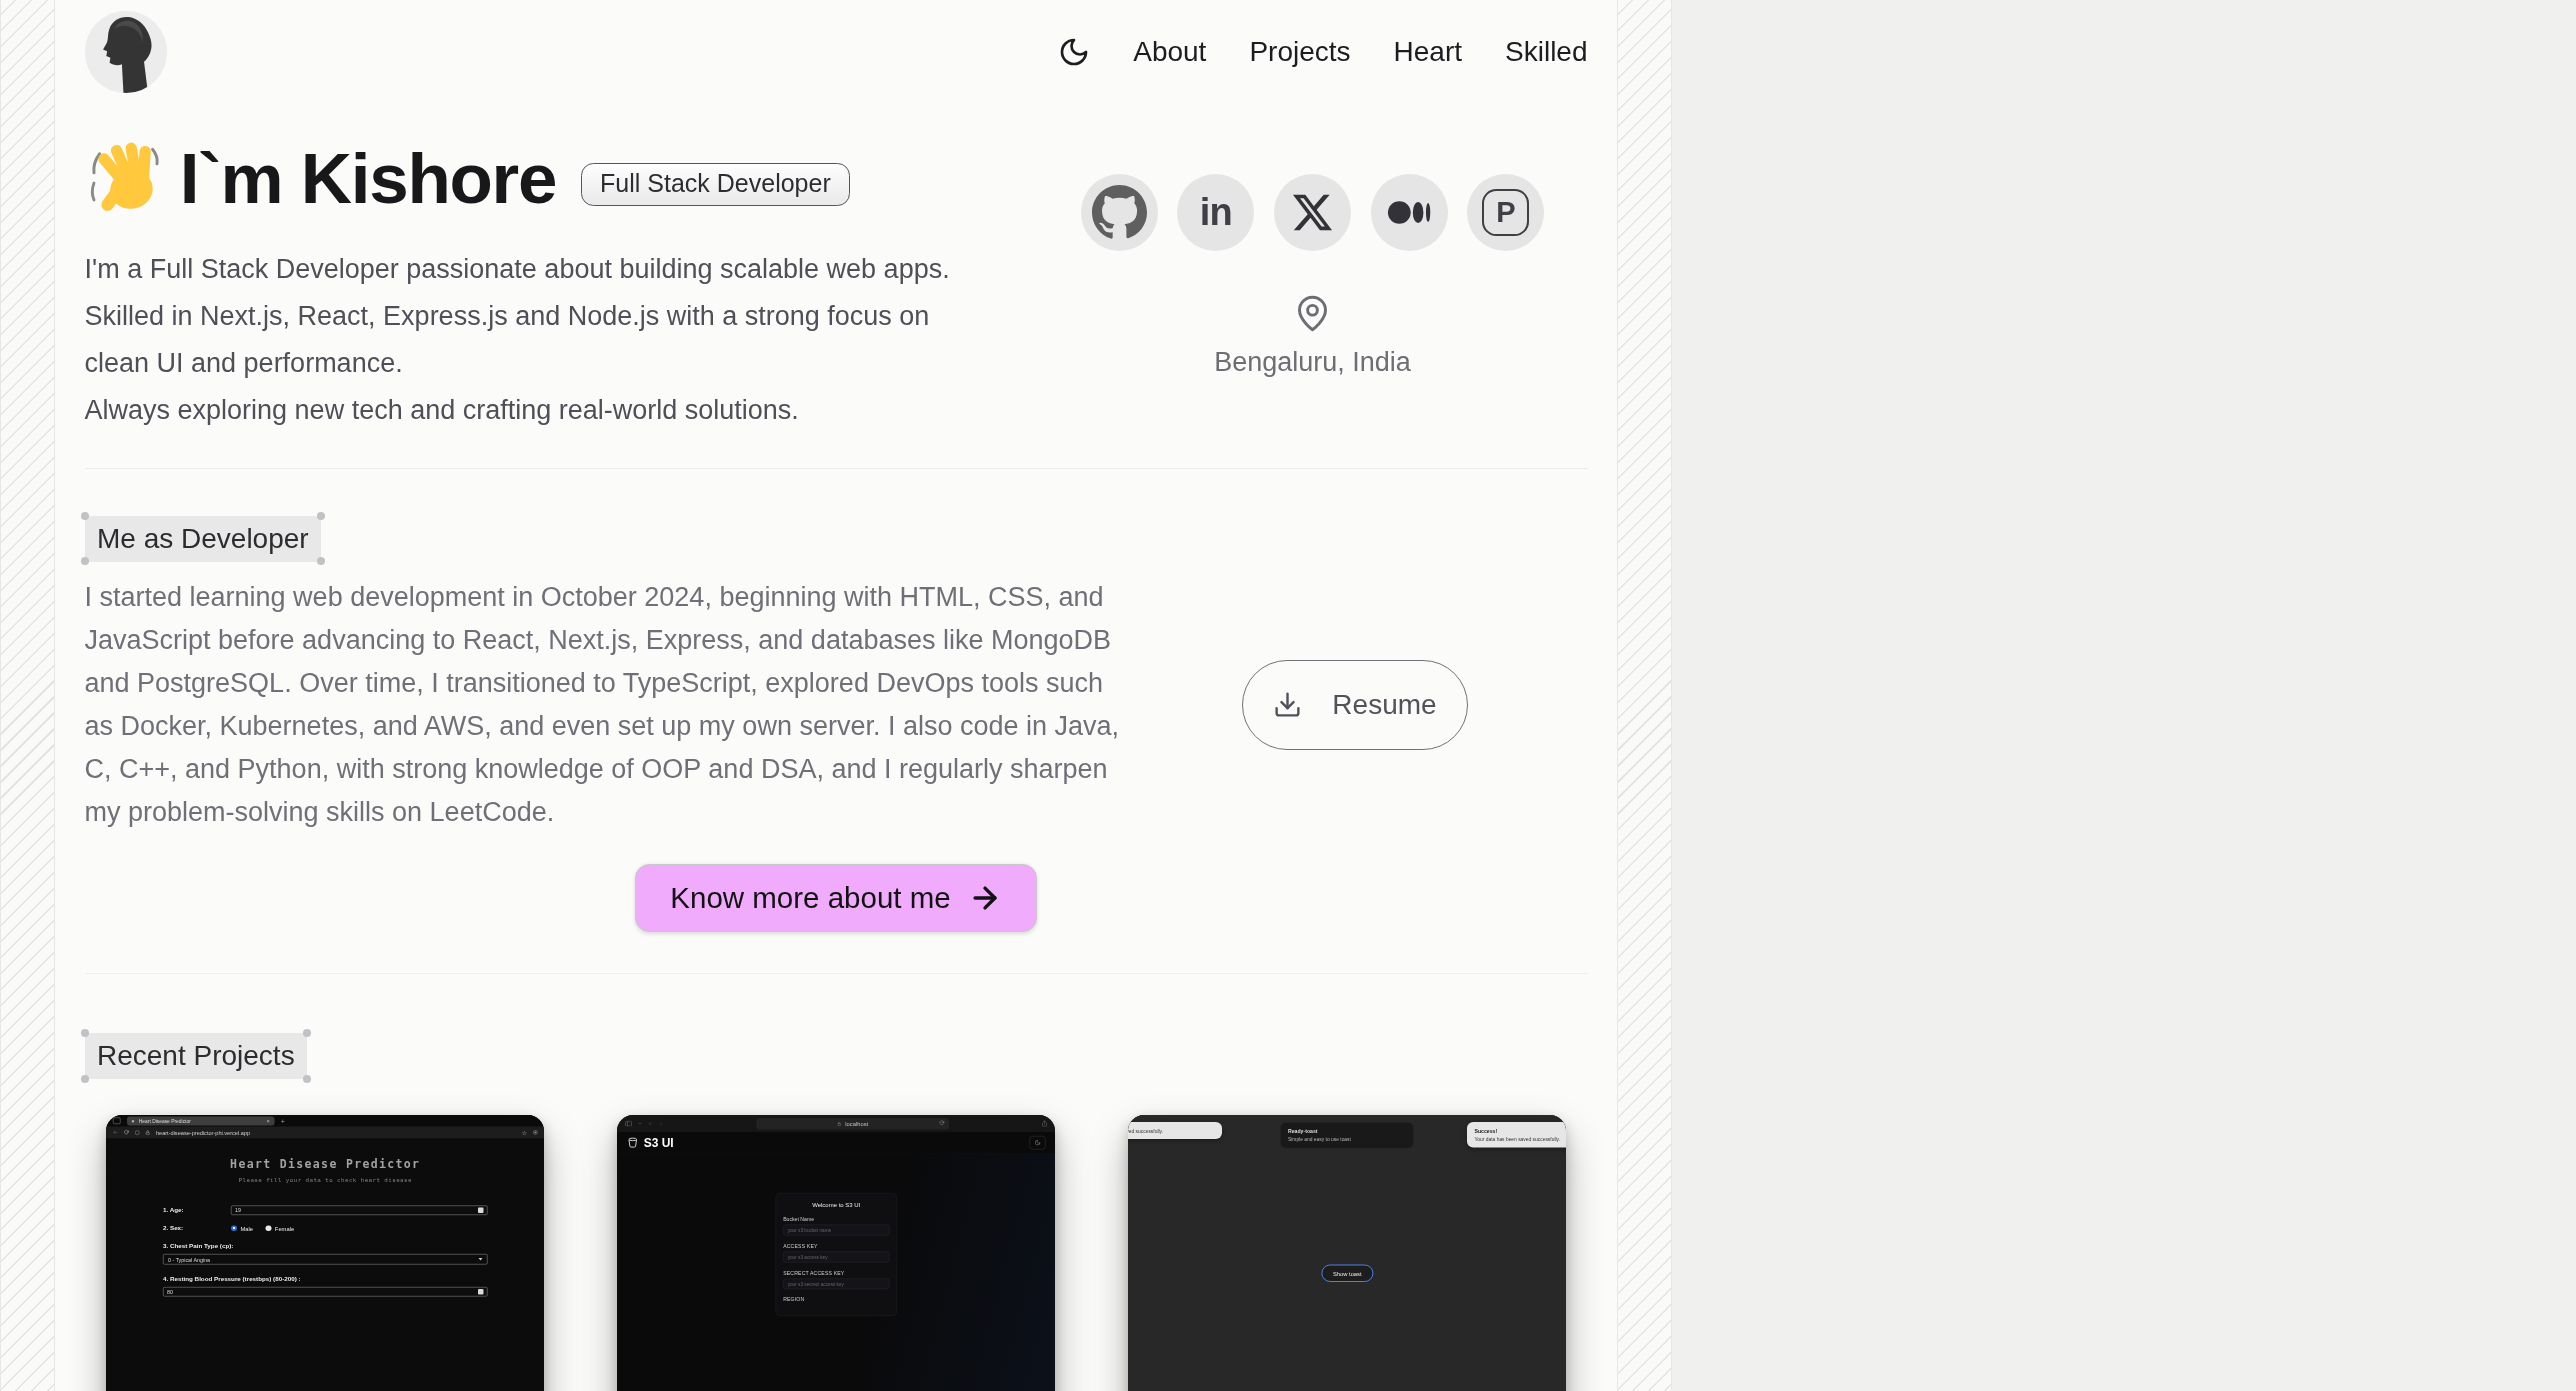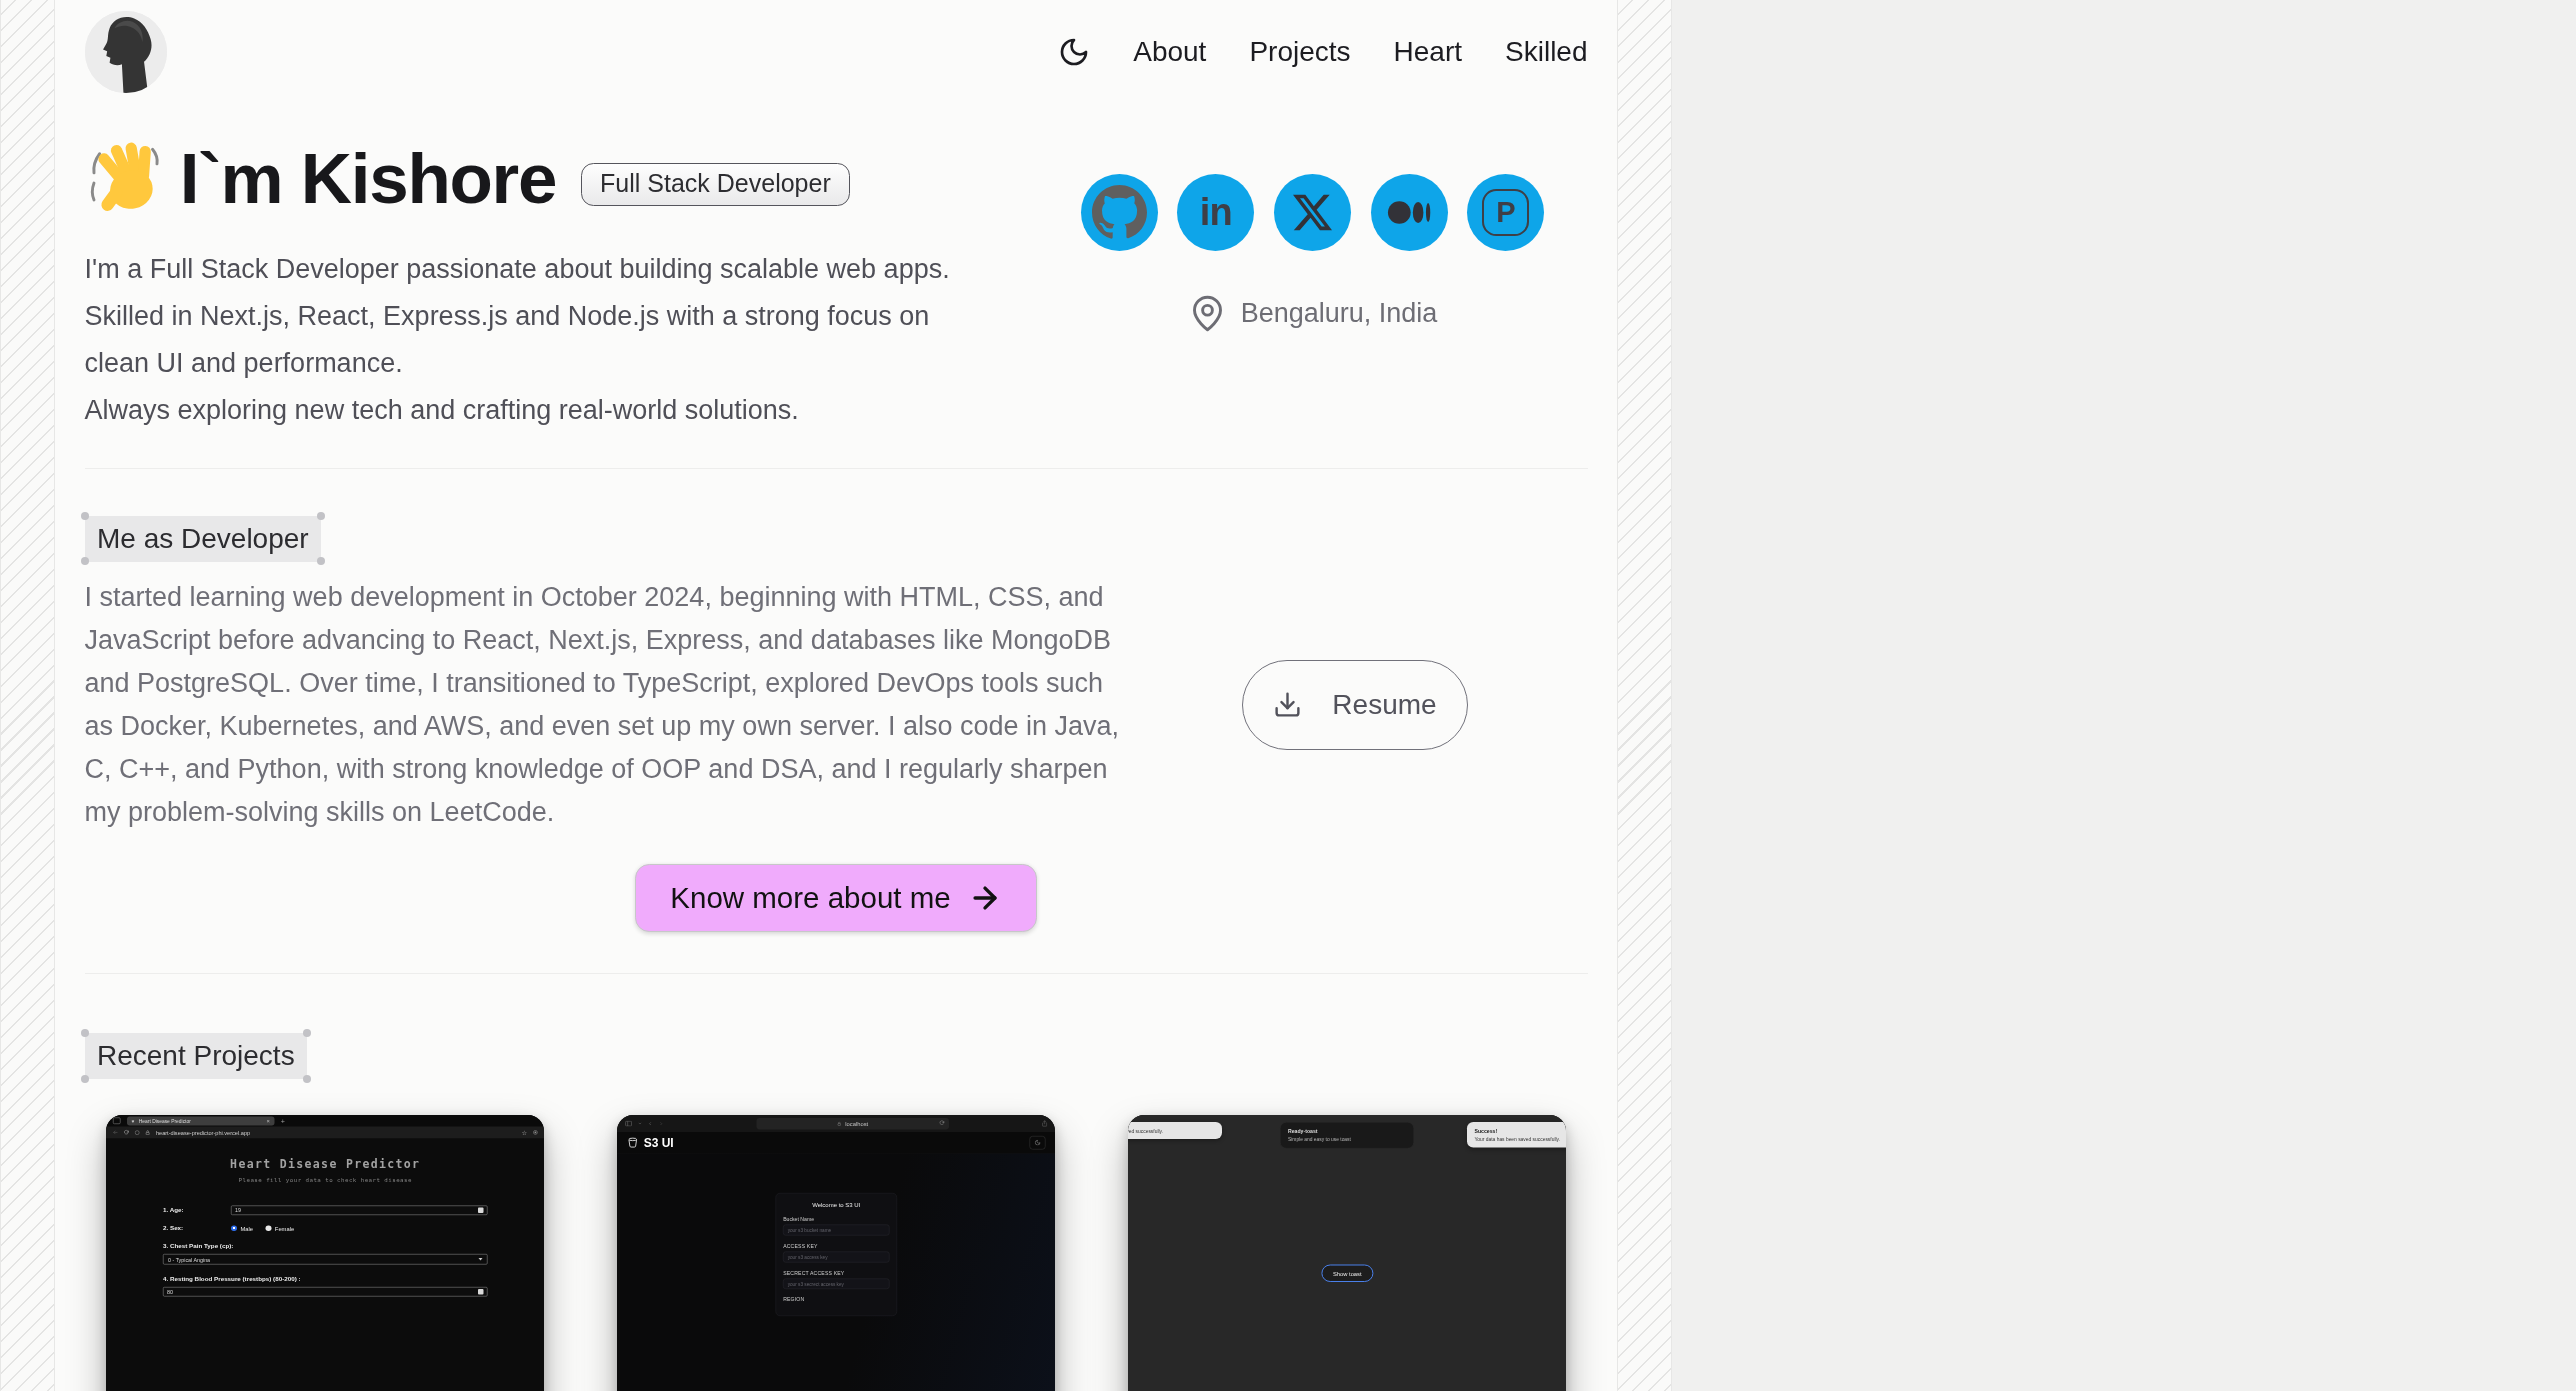--- a/index.html
+++ b/index.html
@@ -26,26 +26,26 @@
   .title-row { display:flex; align-items:center; }
   .hand { width:81px; height:81px; flex:none; }
   h1 { font-size:71px; font-weight:800; color:#18181b; letter-spacing:-1.3px; margin-left:14.3px; }
   .badge { margin-left:25px; margin-top:12.5px; font-size:25px; font-weight:500; color:#2d2d31;
     border:1.8px solid #55555c; border-radius:12.5px; padding:5.4px 18px 7.2px;
     background:linear-gradient(180deg,#fefefe,#e9e9ea); white-space:nowrap; }
   .intro { margin-top:27px; font-size:27px; line-height:47px; color:#4f4f57; white-space:pre-line; max-width:908px; }
 
   .hero-right { flex:1; display:flex; flex-direction:column; align-items:center; padding-top:36px; }
   .socials { display:flex; gap:19.7px; }
-  .s-circle { width:77px; height:77px; border-radius:50%; background:#0ea5e9; display:grid; place-items:center;
+  .s-circle { width:77px; height:77px; border-radius:50%; background:#e5e5e5; display:grid; place-items:center;
     color:#3f3f46; cursor:pointer; }
   .in-glyph { font-size:38px; font-weight:800; letter-spacing:-0.9px; color:#3f3f46; }
   .pl-box { width:47px; height:47px; border:2.7px solid #3f3f46; border-radius:14.3px; display:grid; place-items:center;
     font-size:29px; font-weight:800; color:#3f3f46; }
-  .location { margin-top:43px; display:flex; flex-direction:row; align-items:center; gap:14px;
+  .location { margin-top:43px; display:flex; flex-direction:column; align-items:center; gap:14px;
     color:#6d6d74; font-size:27px; }
 
   
   .about { padding:47px 0 41px; border-bottom:0.9px solid #ededec; }
   .chip { display:inline-block; position:relative; background:#e8e8e9; color:#2c2c30;
     font-size:28px; line-height:1; padding:9px 12.5px; border-radius:1.8px; }
   .dot { position:absolute; width:8px; height:8px; border-radius:50%; background:#c2c2c6; }
   .dot.tl{top:-3.6px;left:-3.6px} .dot.tr{top:-3.6px;right:-3.6px} .dot.bl{bottom:-3.6px;left:-3.6px} .dot.br{bottom:-3.6px;right:-3.6px}
   .about-row { display:flex; align-items:center; margin-top:14.3px; }
   .about-text { width:1038px; flex:none; font-size:27px; line-height:43px; color:#6f6f77; }

